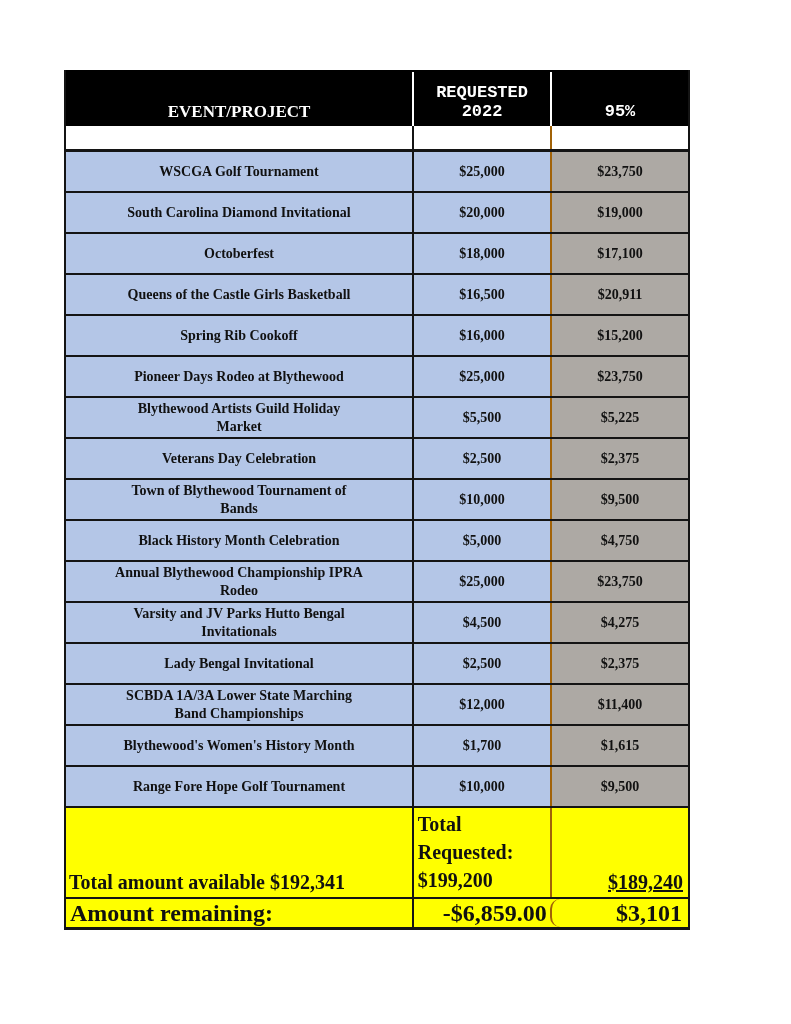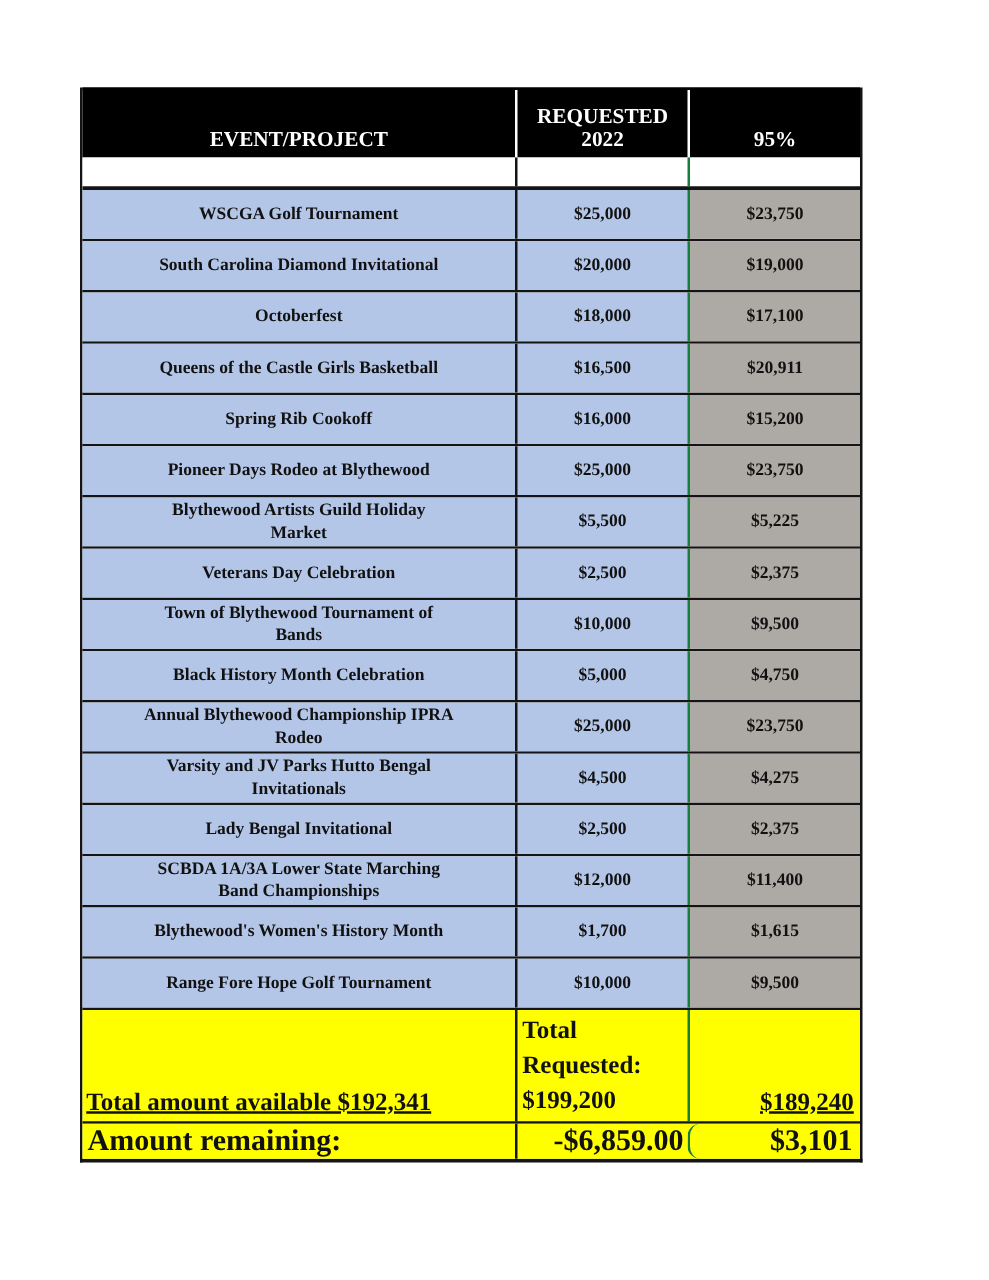--- a/index.html
+++ b/index.html
@@ -11,42 +11,42 @@
   }
   .tbl{
     position:absolute;left:64px;top:70px;width:626px;
     border-left:2px solid #141414;border-right:2px solid #141414;
     border-bottom:3px solid #141414;box-sizing:border-box;
   }
   .row{display:flex;}
   .cell{box-sizing:border-box;display:flex;}
   .c1{width:364px;}
   .c2{width:145px;border-left:2px solid #141414;}
-  .c3{width:145px;border-left:2px solid #15803d;}
+  .c3{width:145px;border-left:2px solid #a16207;}
 
   
   .hdr{background:#000000;color:#ffffff;height:54px;border-top:2px solid #000;}
   .hdr .cell{align-items:flex-end;justify-content:center;text-align:center;
     font-size:17px;line-height:1.15;padding-bottom:4px;white-space:pre-line;}
-  .hdr .c2,.hdr .c3{border-left:2px solid #ffffff;}
+  .hdr .c2,.hdr .c3{border-left:2px solid #ffffff;font-family:Liberation Mono, monospace;}
 
   
   .spacer{height:23px;background:#ffffff;border-bottom:3px solid #141414;}
 
   
   .grid-row{min-height:39px;border-bottom:2px solid #141414;font-size:14px;line-height:1.22;}
   .grid-row .c1,.grid-row .c2{background:#B4C6E7;}
   .grid-row .c3{background:#ADA9A4;}
   .grid-row .cell{align-items:center;justify-content:center;text-align:center;}
   .event{white-space:pre-line;padding:2px 4px;}
   .num{padding:2px 2px;}
 
   
   .total-row{min-height:87px;background:#FFFF00;border-bottom:2px solid #141414;font-size:20px;}
-  .total-row .c1{align-items:flex-end;justify-content:flex-start;padding:2px 1px 3px 3px;white-space:nowrap;text-decoration:underline;}
+  .total-row .c1{align-items:flex-end;justify-content:flex-start;padding:2px 1px 3px 3px;white-space:nowrap;}
   .total-row .c2{align-items:flex-start;justify-content:flex-start;text-align:left;
     padding:2px 2px 3px 4px;white-space:pre-line;line-height:1.4;}
   .total-row .c3{align-items:flex-end;justify-content:flex-end;padding:2px 5px 3px 2px;text-decoration:underline;}
   .remain-row{min-height:26px;background:#FFFF00;font-size:24px;line-height:1.1;}
   .remain-row .c1{align-items:center;justify-content:flex-start;padding:1px 4px;}
   .remain-row .c2{align-items:center;justify-content:flex-end;padding:1px 3px;}
   .remain-row .c3{align-items:center;justify-content:flex-end;padding:1px 6px;border-radius:10px;}
 </style>
 </head>
 <body>

